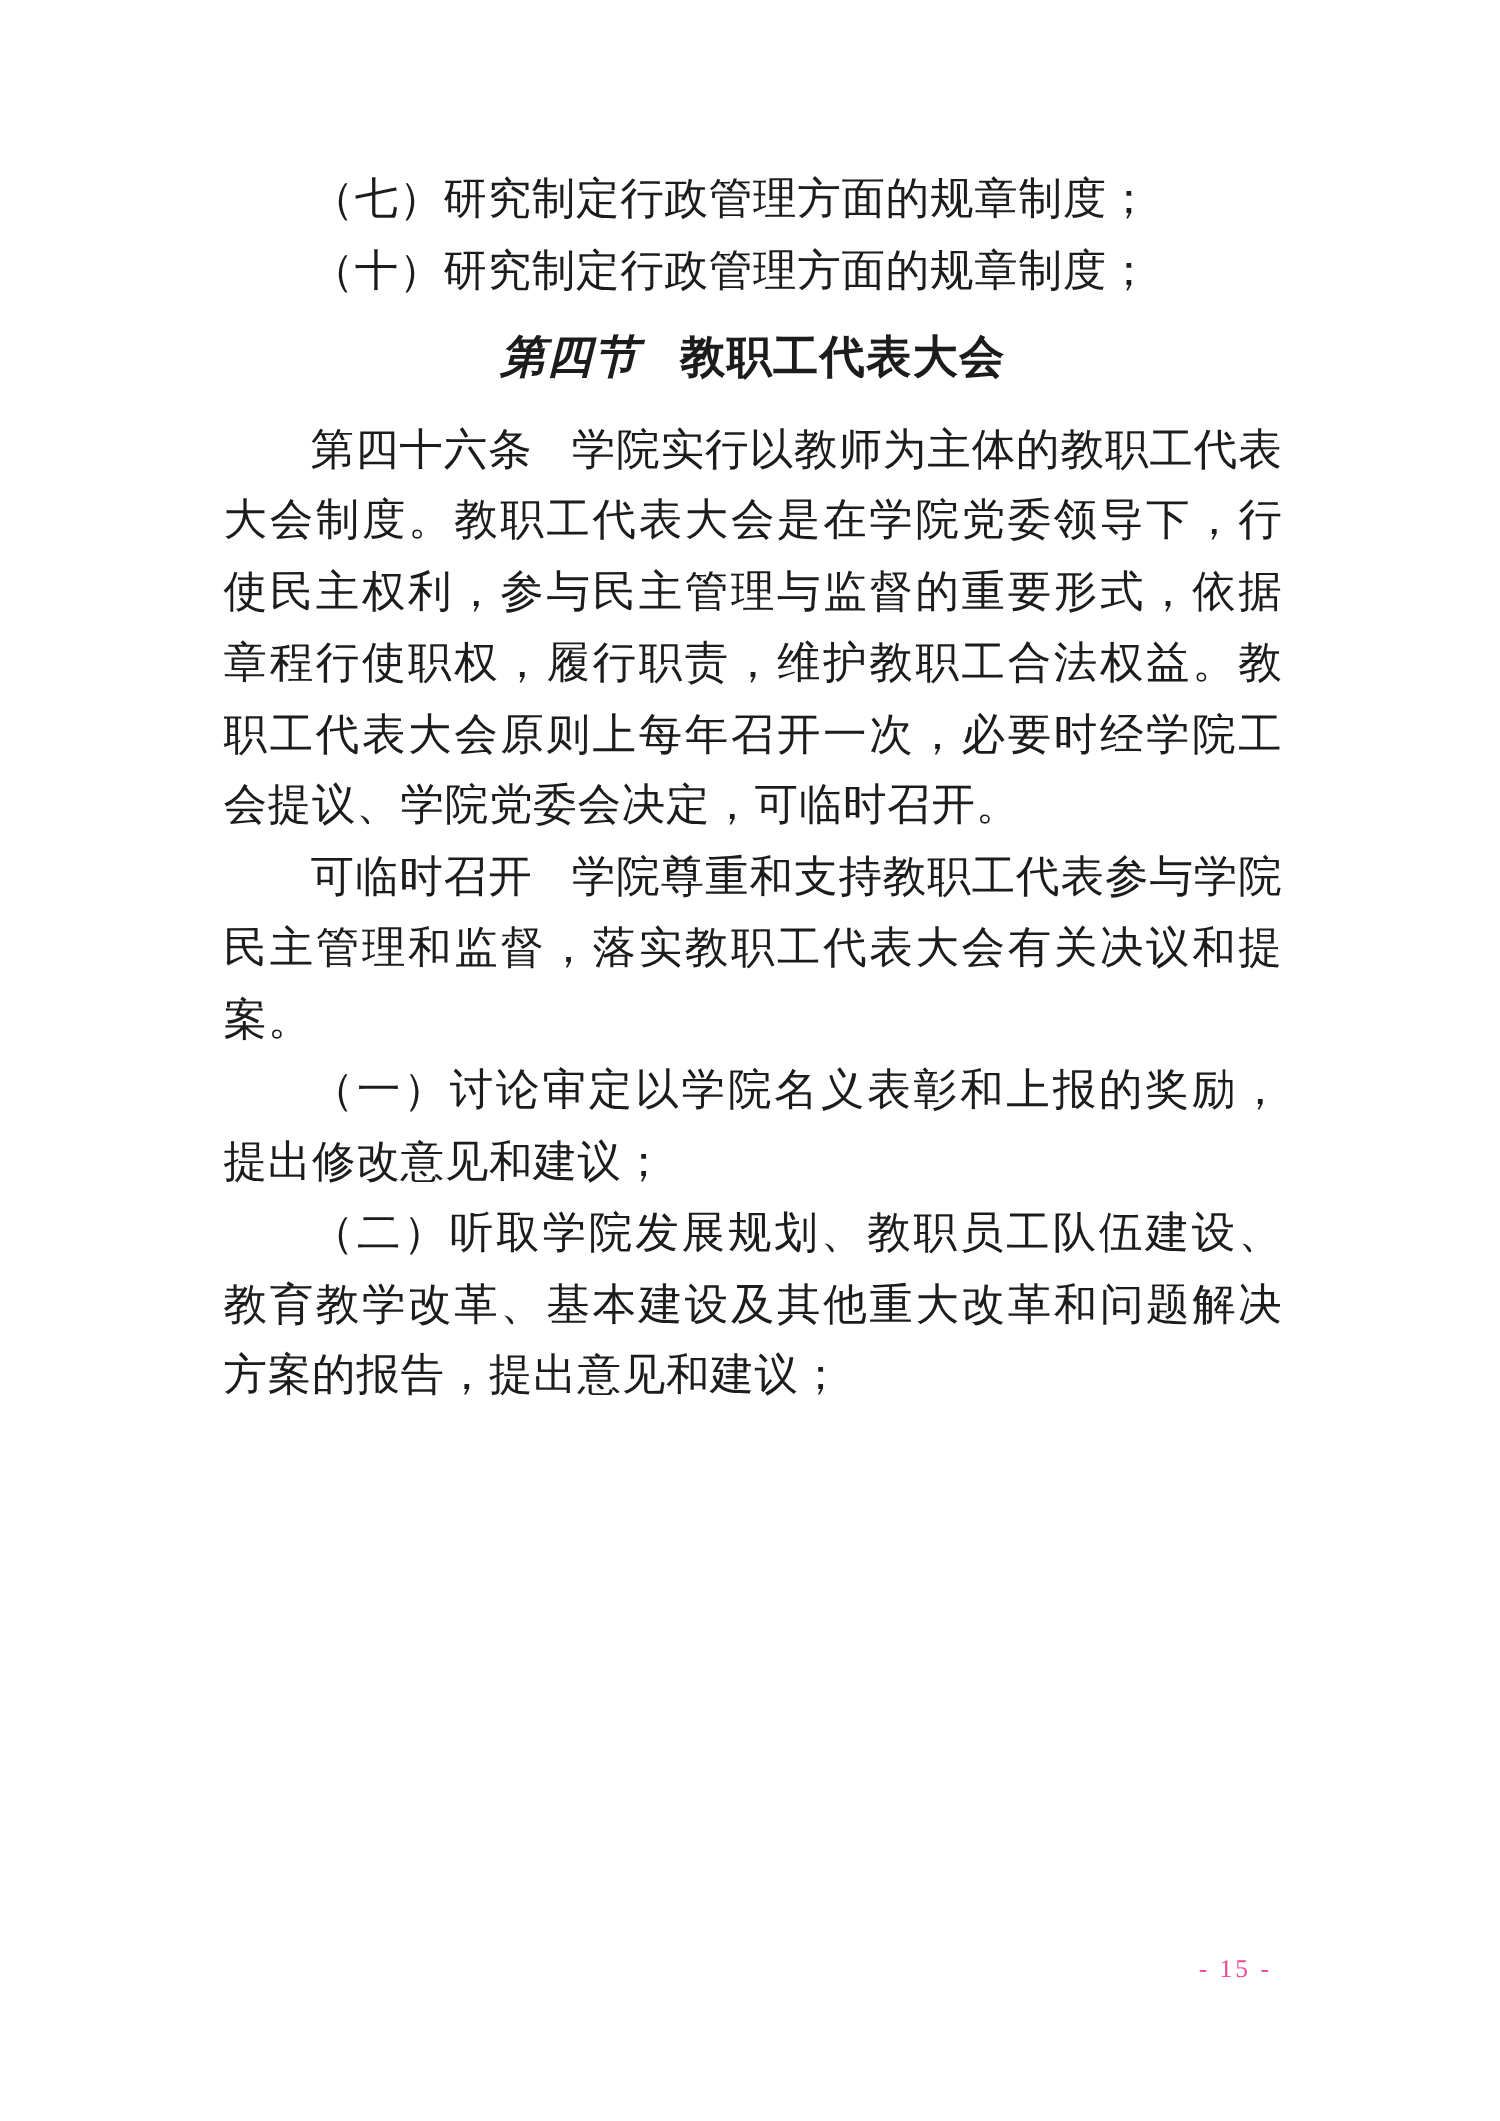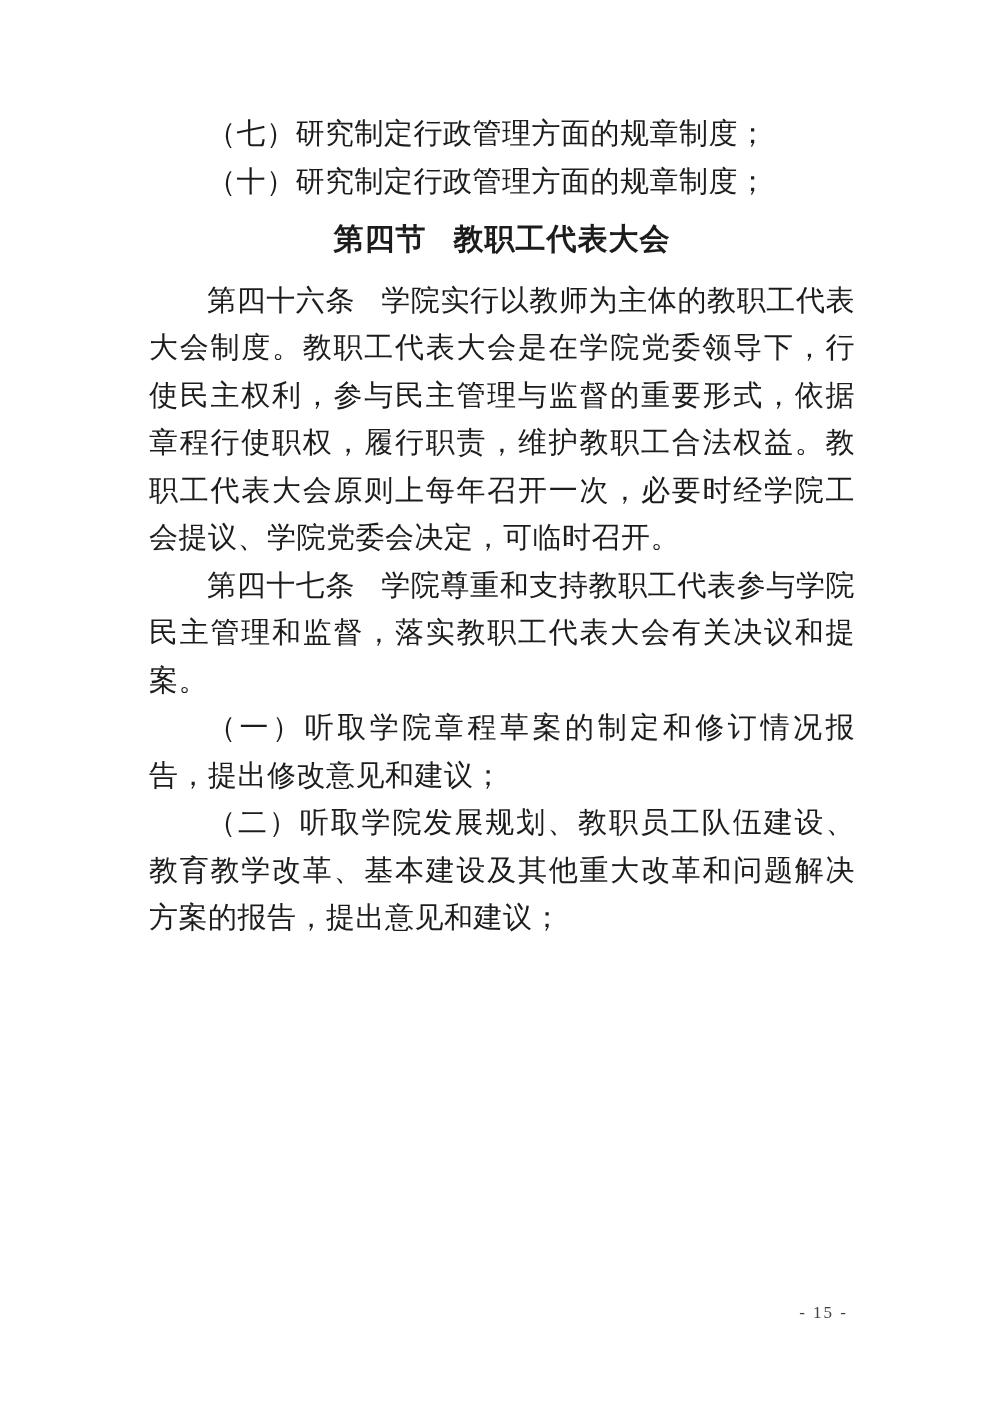--- a/index.html
+++ b/index.html
@@ -34,32 +34,33 @@
     margin: 10px 0 14px 0;
     font-size: 30px;
     line-height: 47.5px;
     font-weight: bold;
     text-align: center;
     text-indent: 0;
     letter-spacing: 1px;
   }
   .section-heading .heading-label {
     margin-right: 0.9em;
+    font-style: italic;
   }
   .article-number {
     margin-right: 0.9em;
     margin-top: 48px;
   }
   .page-number {
     position: absolute;
     top: 1303px;
     right: 152px;
     font-size: 17px;
     letter-spacing: 2px;
-    color: #404040;
+    color: #ec4899;
     font-family: "Liberation Serif", "DejaVu Serif", serif;
   }
 </style>
 </head>
 <body>
 
 <div class="page">
   <main class="content">
 
     <p class="para">（七）研究制定行政管理方面的规章制度；</p>
@@ -67,23 +68,23 @@
 
     <h2 class="section-heading">
       <span class="heading-label">第四节</span><span>教职工代表大会</span>
     </h2>
 
     <p class="para">
       <span class="article-number">第四十六条</span><span>学院实行以教师为主体的教职工代表大会制度。教职工代表大会是在学院党委领导下，行使民主权利，参与民主管理与监督的重要形式，依据章程行使职权，履行职责，维护教职工合法权益。教职工代表大会原则上每年召开一次，必要时经学院工会提议、学院党委会决定，可临时召开。</span>
     </p>
 
     <p class="para">
-      <span class="article-number">第四十七条</span><span>学院尊重和支持教职工代表参与学院民主管理和监督，落实教职工代表大会有关决议和提案。</span>
+      <span class="article-number">可临时召开</span><span>学院尊重和支持教职工代表参与学院民主管理和监督，落实教职工代表大会有关决议和提案。</span>
     </p>
 
 
-    <p class="para">（一）听取学院章程草案的制定和修订情况报告，提出修改意见和建议；</p>
+    <p class="para">（一）讨论审定以学院名义表彰和上报的奖励，提出修改意见和建议；</p>
     <p class="para">（二）听取学院发展规划、教职员工队伍建设、教育教学改革、基本建设及其他重大改革和问题解决方案的报告，提出意见和建议；</p>
 
   </main>
 
   <div class="page-number">- 15 -</div>
 </div>
 
 </body></html>

